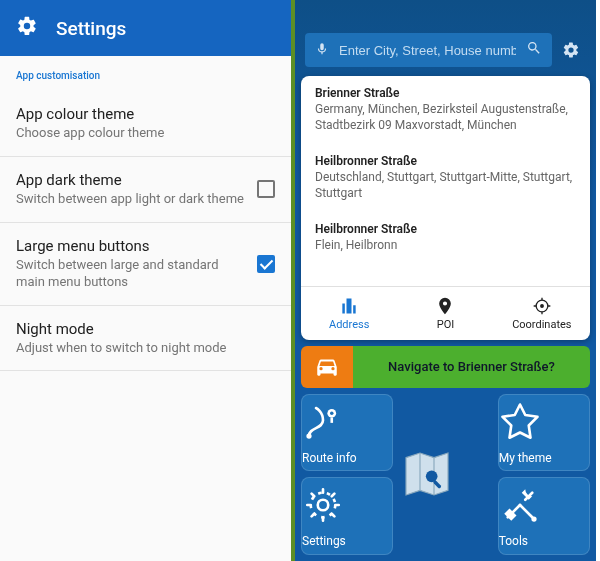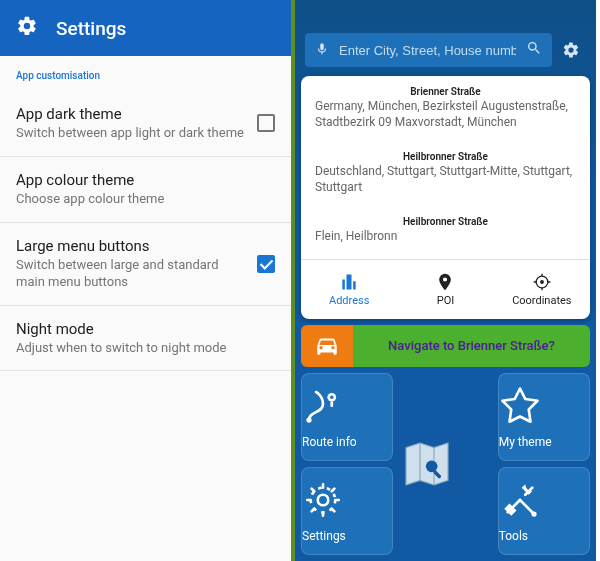--- a/index.html
+++ b/index.html
@@ -136,36 +136,35 @@
     border-radius: 8px;
     margin-top: 6px;
     box-shadow: 0 2px 6px rgba(0,0,0,0.3);
     overflow: hidden;
   }
   .result-item {
     padding: 10px 14px;
   }
   .result-item + .result-item { border-top: 1px solid #eee0; }
   .result-title {
-    font-size: 10px;
+    font-size: 12px;
     font-weight: 600;
     color: #222;
     margin-bottom: 2px;
-    text-align: center;
   }
   .result-sub {
     font-size: 12px;
     color: #666;
     line-height: 1.3;
   }
   .result-tabs {
     display: flex;
     border-top: 1px solid #e0e0e0;
-    height: 60px;
-    margin-top: 4px;
+    height: 54px;
+    margin-top: 22px;
     justify-content: space-between;
   }
   .result-tab {
     flex: 1;
     display: flex;
     flex-direction: column;
     align-items: center;
     justify-content: center;
     font-size: 11px;
     gap: 2px;
@@ -188,21 +187,21 @@
     display: flex;
     align-items: center;
     justify-content: center;
   }
   .navigate-bar .go {
     flex: 1;
     background: #4caf2e;
     display: flex;
     align-items: center;
     justify-content: center;
-    color: #4c1d95;
+    color: #0f172a;
     font-size: 13px;
     font-weight: 500;
   }
 
   .tile-grid {
     margin-top: 6px;
     flex: 1;
     display: grid;
     grid-template-columns: 1fr 1fr 1fr;
     grid-template-rows: 1fr 1fr;
@@ -241,31 +240,31 @@
           <path d="M19.14,12.94a7,7,0,0,0,.05-.94,7,7,0,0,0-.05-.94l2.11-1.65a.5.5,0,0,0,.12-.64l-2-3.46a.5.5,0,0,0-.61-.22l-2.49,1a7,7,0,0,0-1.62-.94L14.4,2.5A.5.5,0,0,0,13.91,2H9.91a.5.5,0,0,0-.49.42L9.17,5.07a7,7,0,0,0-1.62.94l-2.49-1a.5.5,0,0,0-.61.22l-2,3.46a.5.5,0,0,0,.12.64L4.68,11a7,7,0,0,0,0,1.88L2.57,14.53a.5.5,0,0,0-.12.64l2,3.46a.5.5,0,0,0,.61.22l2.49-1a7,7,0,0,0,1.62.94l.25,2.65a.5.5,0,0,0,.49.42h4a.5.5,0,0,0,.49-.42l.25-2.65a7,7,0,0,0,1.62-.94l2.49,1a.5.5,0,0,0,.61-.22l2-3.46a.5.5,0,0,0-.12-.64ZM12,15.5A3.5,3.5,0,1,1,15.5,12,3.5,3.5,0,0,1,12,15.5Z"></path>
         </svg>
     </span>
     <span class="title">Settings</span>
   </div>
 
   <div class="section-header">App customisation</div>
 
   <div class="setting-row">
     <div class="text">
+      <div class="primary">App colour theme</div>
+      <div class="secondary">Choose app colour theme</div>
+    </div>
+  </div>
+
+  <div class="setting-row">
+    <div class="text">
       <div class="primary">App dark theme</div>
       <div class="secondary">Switch between app light or dark theme</div>
     </div>
     <div class="checkbox"></div>
-  </div>
-
-  <div class="setting-row">
-    <div class="text">
-      <div class="primary">App colour theme</div>
-      <div class="secondary">Choose app colour theme</div>
-    </div>
   </div>
 
   <div class="setting-row">
     <div class="text">
       <div class="primary">Large menu buttons</div>
       <div class="secondary">Switch between large and standard main menu buttons</div>
     </div>
     <div class="checkbox checked"></div>
   </div>
 

